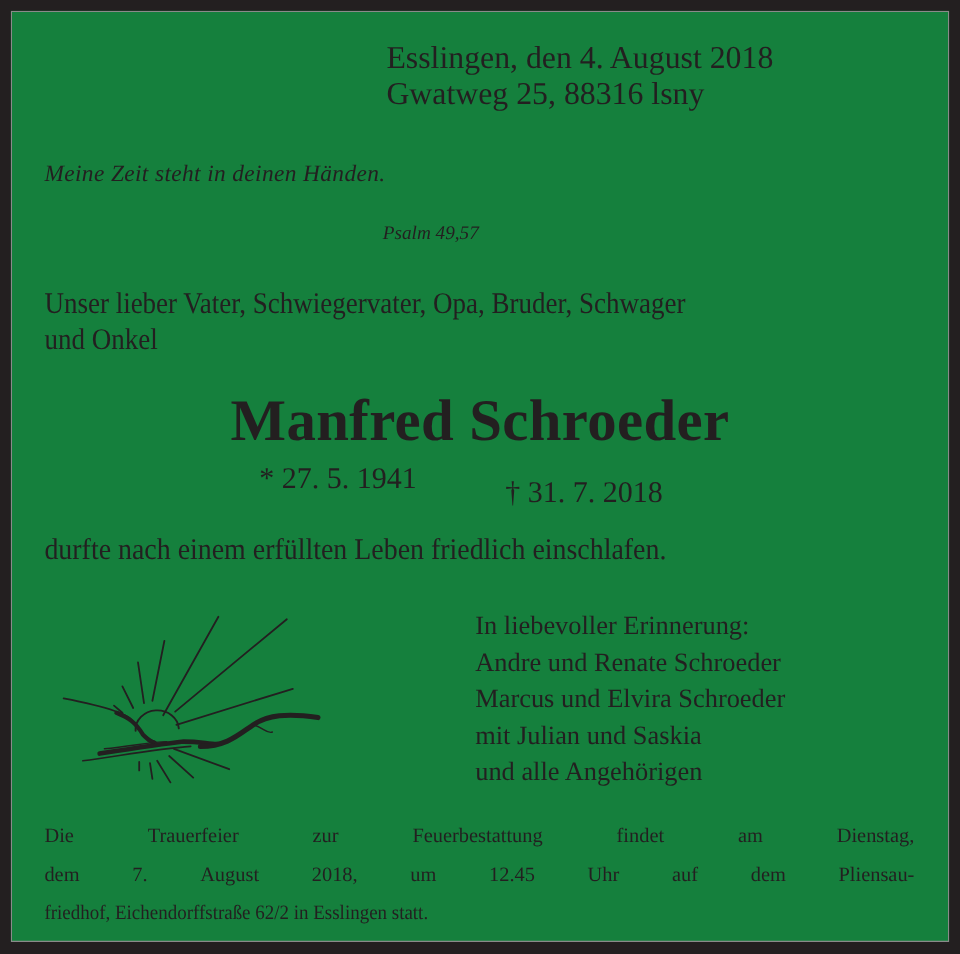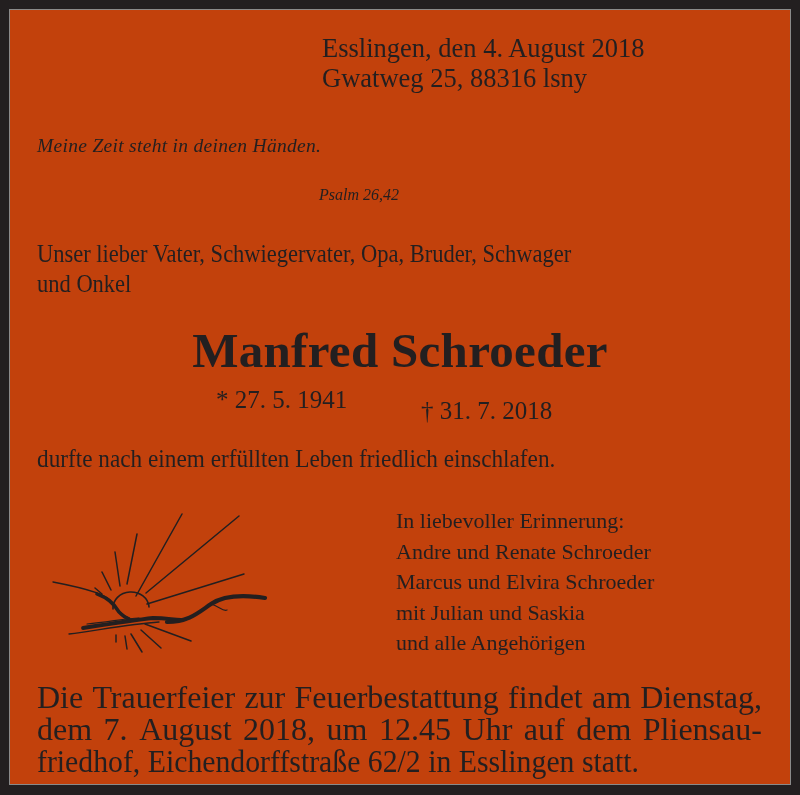--- a/index.html
+++ b/index.html
@@ -8,21 +8,21 @@
       background: #231f20;
       position: relative;
       overflow: hidden;
       font-family: "Liberation Serif", "DejaVu Serif", serif;
       color: #231f20;
     }
     .paper {
       position: absolute;
       left: 9px; top: 9px;
       width: 782px; height: 776px;
-      background: #c2410c;
+      background: #15803d;
       box-shadow: inset 0 0 0 1px #8a8a8a;
     }
     .abs { position: absolute; white-space: nowrap; }
     .header {
       left: 313px; top: 24px;
       font-size: 26.5px; line-height: 30px;
     }
     .header div { white-space: nowrap; }
     .motto {
       left: 28px; top: 126px;
@@ -57,42 +57,42 @@
     .sun {
       left: 30px; top: 485px; width: 240px; height: 160px;
     }
     .mourners {
       left: 387px; top: 497px;
       font-size: 22px; line-height: 30.5px;
     }
     .mourners div { white-space: nowrap; }
     .ceremony {
       left: 28px; top: 672px; width: 725px;
-      font-size: 32px; line-height: 32px;
+      font-size: 17px; line-height: 32px;
     }
     .ceremony .line {
       display: block; white-space: nowrap;
       transform-origin: left top;
     }
     .justify {
       display: flex; justify-content: space-between; width: 725px;
     }
   </style>
 </head>
 <body>
 
 <div class="paper">
 
   <div class="abs header">
     <div>Esslingen, den 4. August 2018</div>
     <div>Gwatweg 25, 88316 lsny</div>
   </div>
 
   <div class="abs motto">Meine Zeit steht in deinen Händen.</div>
-  <div class="abs psalm">Psalm 26,42</div>
+  <div class="abs psalm">Psalm 49,57</div>
 
   <div class="abs intro">
     <div>Unser lieber Vater, Schwiegervater, Opa, Bruder, Schwager</div>
     <div>und Onkel</div>
   </div>
 
   <div class="abs name">Manfred Schroeder</div>
 
   <div class="abs dates">
     <span class="birth">* 27. 5. 1941</span>

